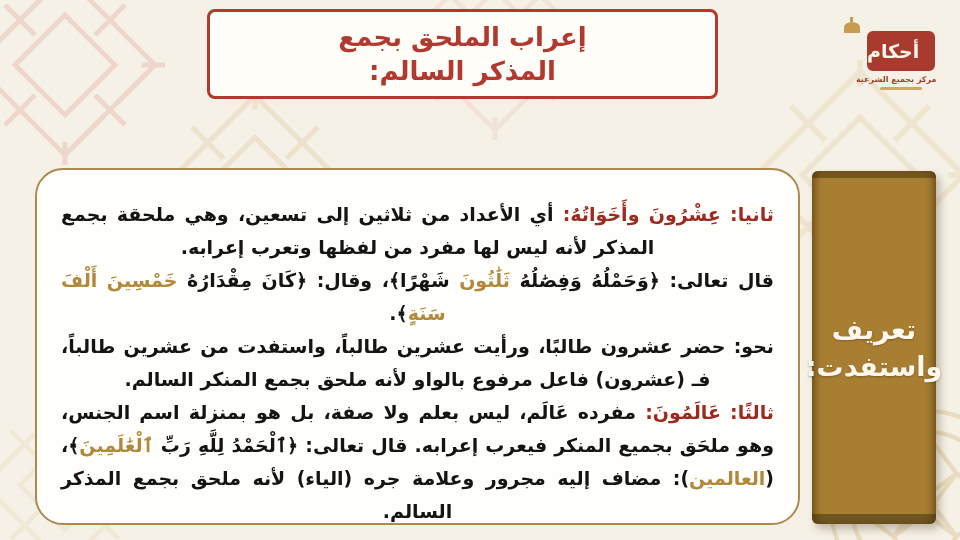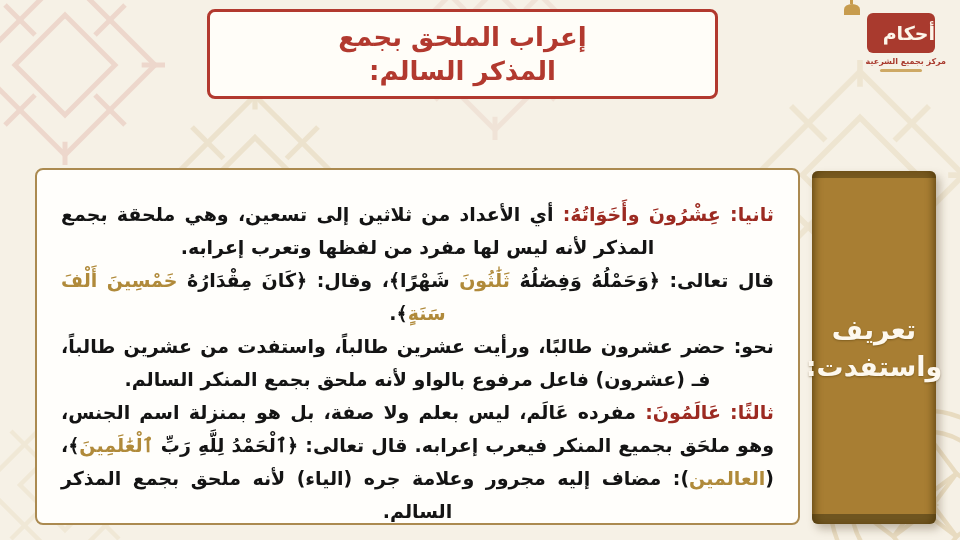--- a/index.html
+++ b/index.html
@@ -13,38 +13,38 @@
   
   .title-box{
     position:absolute;left:207px;top:9px;width:505px;height:84px;
     background:#fffdf8;border:3px solid #b2392f;border-radius:8px;
     display:flex;align-items:center;justify-content:center;text-align:center;
   }
   .title-box .t{
     direction:rtl;color:#b2392f;font-weight:bold;font-size:26px;line-height:34px;
   }
   
-  .logo{position:absolute;left:856px;top:4px;width:90px;text-align:right;}
+  .logo{position:absolute;left:856px;top:22px;width:90px;text-align:left;}
   .logo-dome{
     width:16px;height:11px;margin:0 auto -2px 10px;
     background:#c79c4e;border-radius:50% 50% 0 0;position:relative;left:-22px;
   }
   .logo-dome:before{
     content:"";position:absolute;left:6px;top:-5px;width:3px;height:5px;background:#c79c4e;
   }
   .logo-mark{
     width:68px;height:40px;margin:0 auto;background:#a93a2e;border-radius:6px;
     color:#fdf6ea;font-weight:bold;font-size:19px;line-height:40px;direction:rtl;
   }
   .logo-sub{margin-top:4px;color:#a93a2e;font-size:8px;font-weight:bold;direction:rtl;}
   .logo-tag{width:42px;height:3px;margin:3px auto 0;background:#c79c4e;border-radius:2px;opacity:.85;}
   
   .content-box{
     position:absolute;left:35px;top:168px;width:765px;height:357px;
-    background:#fffefb;border:2px solid #ab8a50;border-radius:8px;
+    background:#fffefb;border:2px solid #ab8a50;border-radius:28px;
     box-sizing:border-box;padding:28px 24px 16px;
   }
   .content-text{direction:rtl;}
   .para{
     margin:0;font-size:19px;font-weight:bold;line-height:33px;color:#141414;
     text-align:justify;text-align-last:center;
   }
   .seg-red{color:#9c2a21;}
   .seg-gold{color:#b08a3a;}
   .seg-black{color:#141414;}

